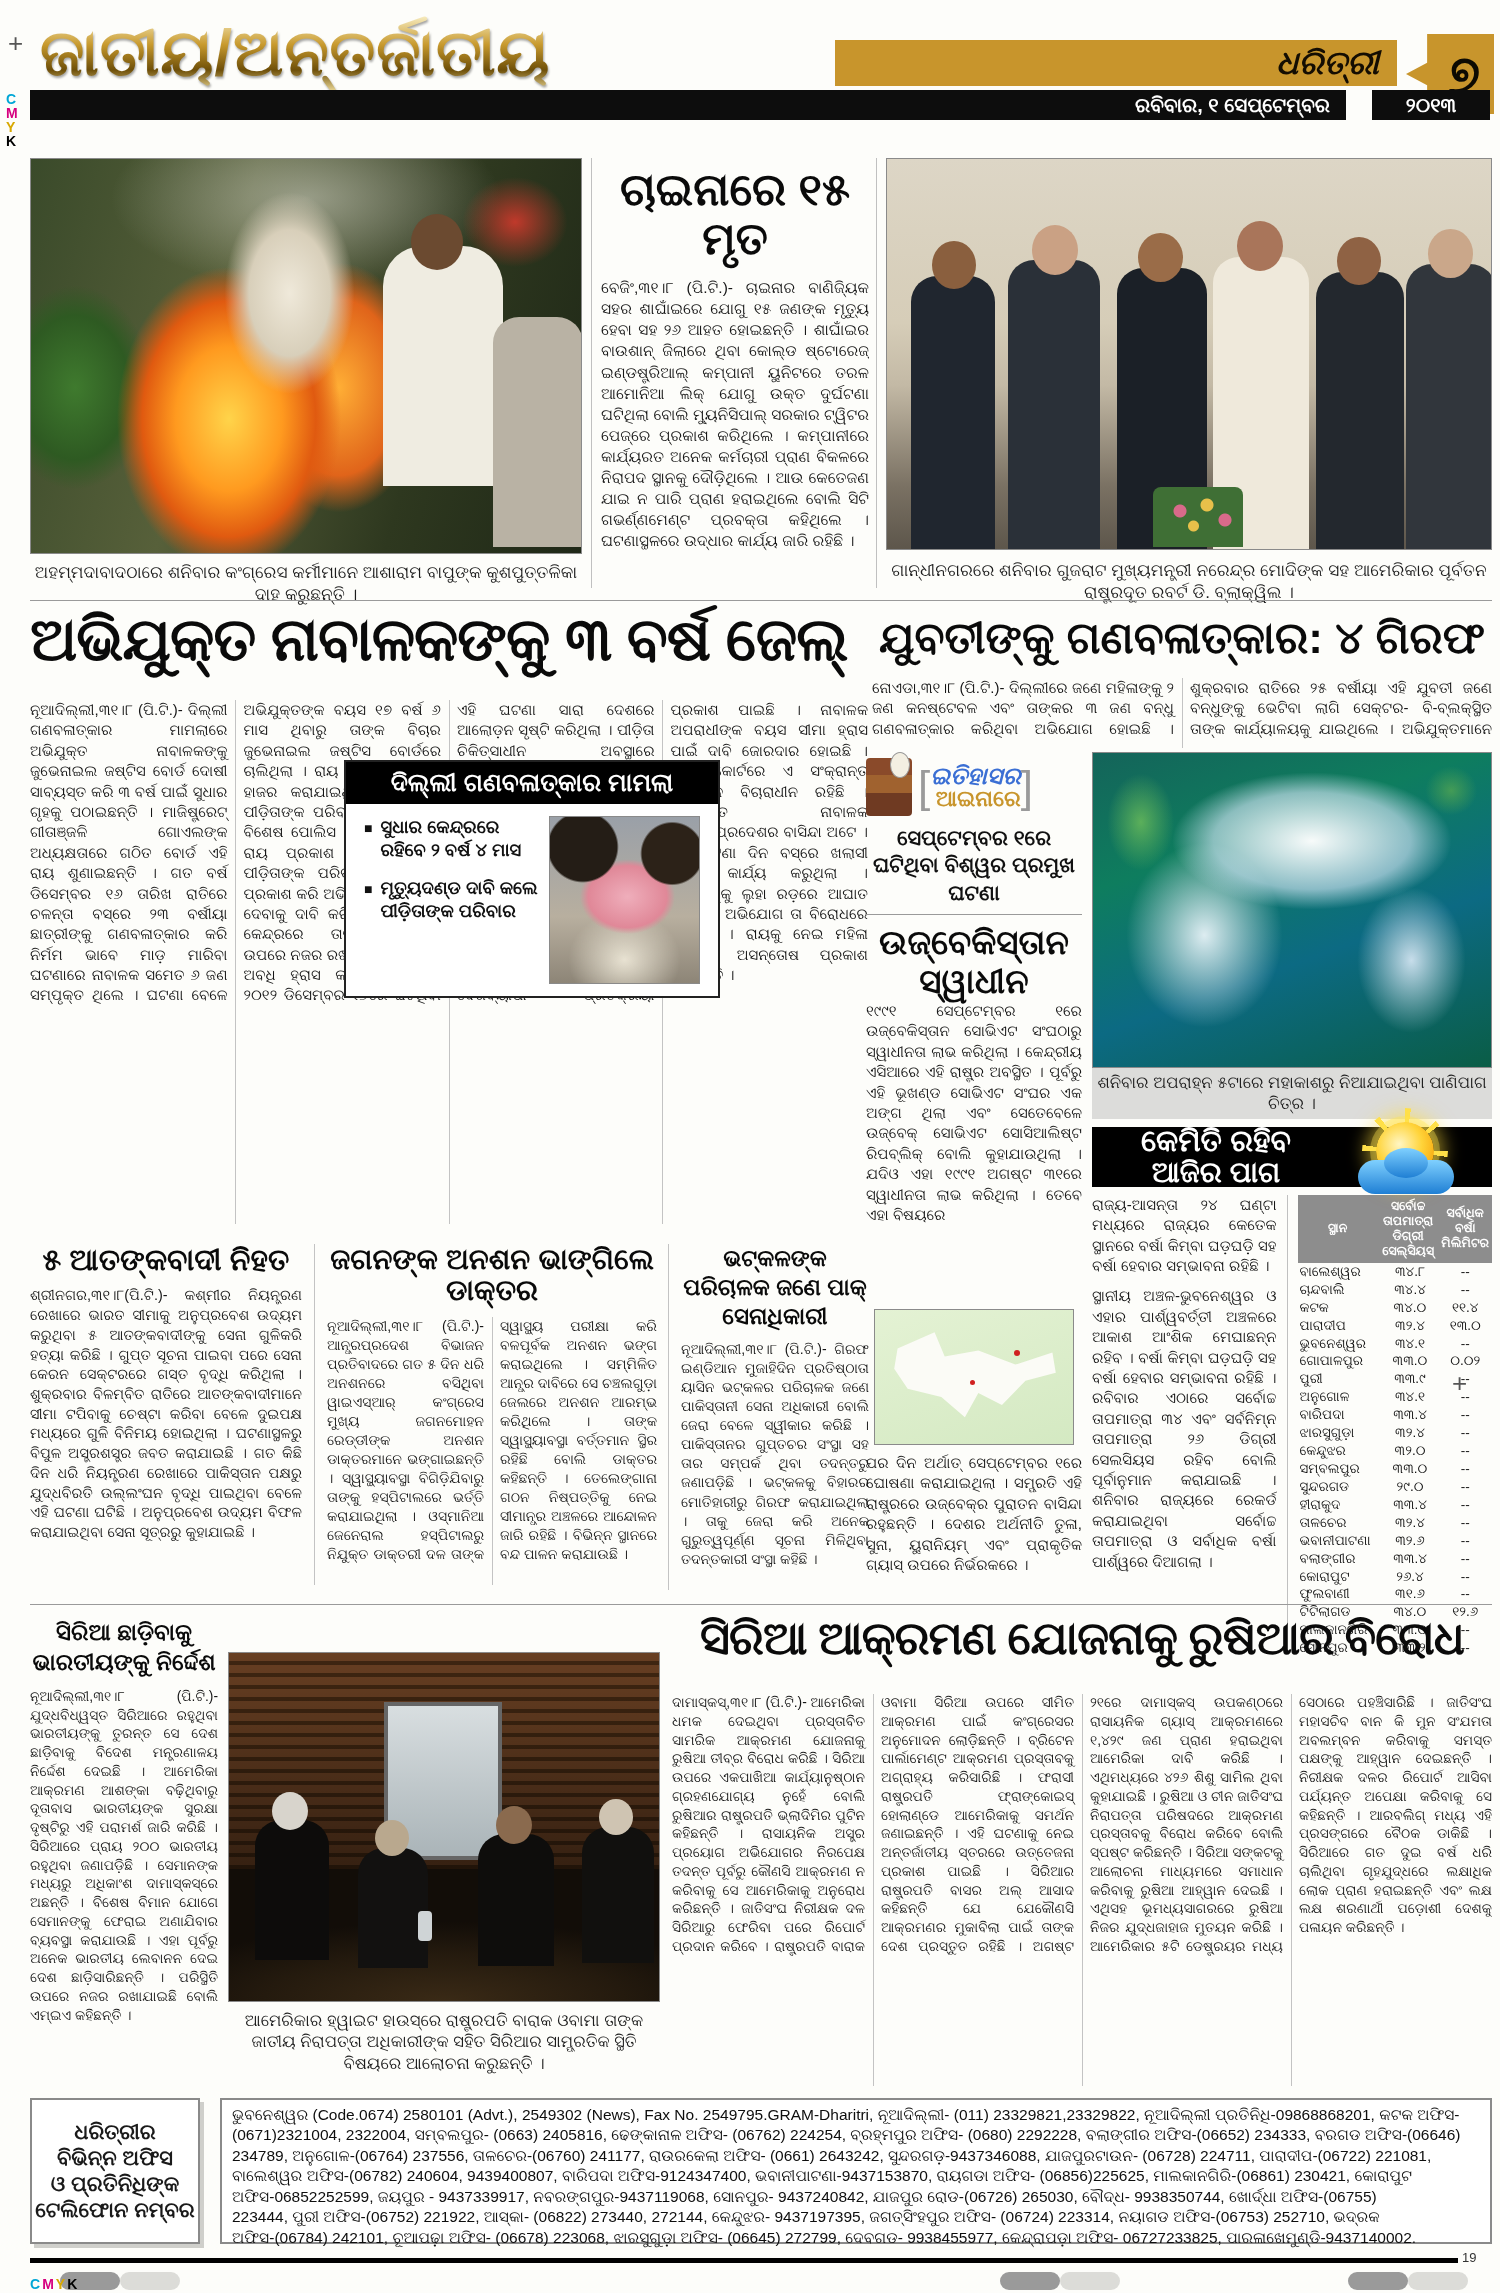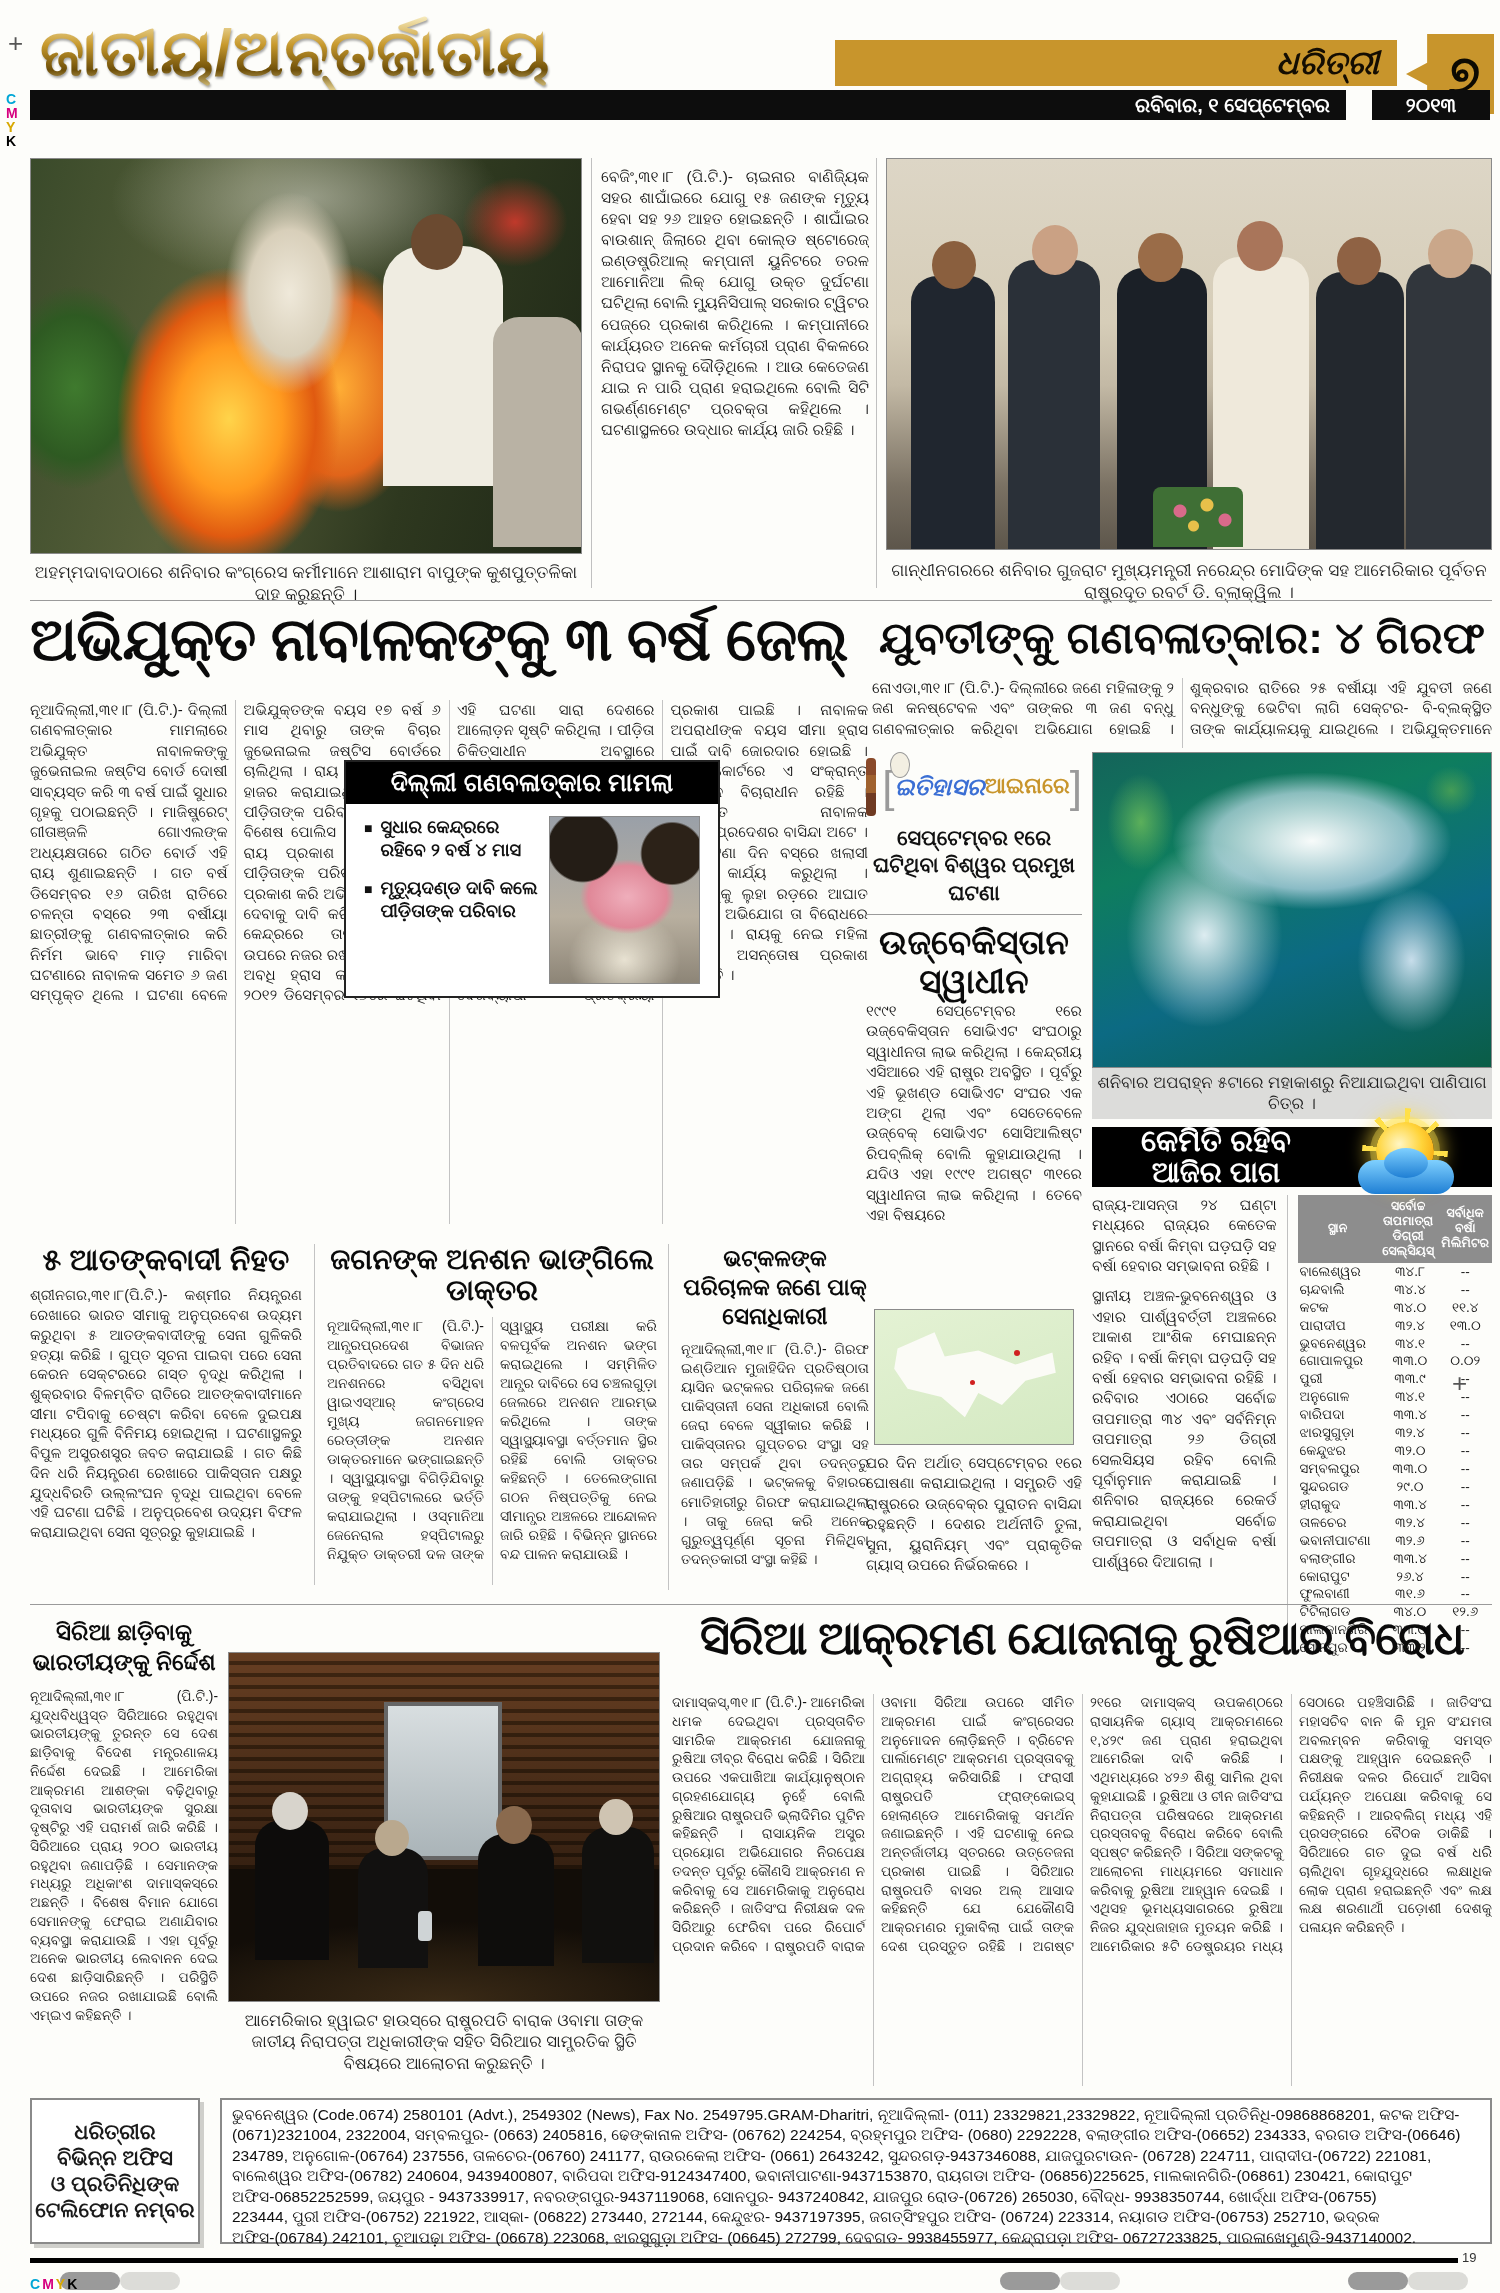--- a/index.html
+++ b/index.html
@@ -88,20 +88,21 @@
     <div class="person" style="left:64%;top:22%;width:120px;height:240px;background:#efece1;border-radius:40px 40px 0 0;"></div>
     <div class="head" style="left:69%;top:14%;width:52px;height:56px;background:#6b4a30;"></div>
     <div class="person" style="left:84%;top:40%;width:90px;height:230px;background:#b9b2a4;"></div>
   </div>
   <div class="abs caption" style="left:30px;top:562px;width:552px;">ଅହମ୍ମଦାବାଦଠାରେ ଶନିବାର କଂଗ୍ରେସ କର୍ମୀମାନେ ଆଶାରାମ ବାପୁଙ୍କ କୁଶପୁତ୍ତଳିକା ଦାହ କରୁଛନ୍ତି ।</div>
 
   <div class="abs vrule" style="left:591px;top:158px;height:430px;"></div>
   <div class="abs vrule" style="left:876px;top:158px;height:430px;"></div>
 
   <div class="abs" style="left:601px;top:166px;width:268px;">
+    <div class="headline" style="font-size:45px;text-align:center;margin-bottom:14px;">ଚାଇନାରେ ୧୫ ମୃତ</div>
     <div class="body-txt" style="height:330px;font-size:15.5px;">ବେଜିଂ,୩୧।୮ (ପି.ଟି.)- ଚାଇନାର ବାଣିଜ୍ୟିକ ସହର ଶାଘାଁଇରେ ଯୋଗୁ ୧୫ ଜଣଙ୍କ ମୃତ୍ୟୁ ହେବା ସହ ୨୬ ଆହତ ହୋଇଛନ୍ତି । ଶାଘାଁଇର ବାଉଶାନ୍ ଜିଲାରେ ଥିବା କୋଲ୍ଡ ଷ୍ଟୋରେଜ୍ ଇଣ୍ଡଷ୍ଟ୍ରିଆଲ୍ କମ୍ପାନୀ ୟୁନିଟରେ ତରଳ ଆମୋନିଆ ଲିକ୍ ଯୋଗୁ ଉକ୍ତ ଦୁର୍ଘଟଣା ଘଟିଥିଲା ବୋଲି ମ୍ୟୁନିସିପାଲ୍ ସରକାର ଟ୍ୱିଟର ପେଜ୍‌ରେ ପ୍ରକାଶ କରିଥିଲେ । କମ୍ପାନୀରେ କାର୍ଯ୍ୟରତ ଅନେକ କର୍ମଚାରୀ ପ୍ରାଣ ବିକଳରେ ନିରାପଦ ସ୍ଥାନକୁ ଦୌଡ଼ିଥିଲେ । ଆଉ କେତେଜଣ ଯାଇ ନ ପାରି ପ୍ରାଣ ହରାଇଥିଲେ ବୋଲି ସିଟି ଗଭର୍ଣ୍ଣମେଣ୍ଟ ପ୍ରବକ୍ତା କହିଥିଲେ । ଘଟଣାସ୍ଥଳରେ ଉଦ୍ଧାର କାର୍ଯ୍ୟ ଜାରି ରହିଛି ।</div>
   </div>
 
   <div class="abs photo" style="left:886px;top:158px;width:606px;height:392px;
     background:linear-gradient(180deg,#ddd6c6 0%,#d6cdb8 42%,#c3b9a5 58%,#7a7163 84%,#5d564b 100%);">
     <div class="person" style="left:4%;top:30%;width:84px;height:280px;background:#20262f;"></div>
     <div class="head" style="left:7.5%;top:21%;width:44px;height:48px;background:#8a5f3e;"></div>
     <div class="person" style="left:20%;top:26%;width:92px;height:300px;background:#2a3038;"></div>
     <div class="head" style="left:24%;top:17%;width:46px;height:50px;background:#caa184;"></div>
     <div class="person" style="left:38%;top:28%;width:90px;height:290px;background:#1b2027;"></div>
@@ -144,21 +145,21 @@
 
   <div class="abs" style="left:866px;top:758px;width:216px;">
     <div style="display:flex;align-items:center;gap:6px;">
       <div style="width:46px;height:58px;background:
         linear-gradient(180deg,#8a4a2a 0 30%,#a0622f 30% 60%,#6f3a22 60% 100%);
         border-radius:4px;position:relative;">
         <div class="head" style="left:24px;top:-6px;width:18px;height:24px;background:#f3efe2;border:1px solid #999;"></div>
       </div>
       <div style="display:flex;align-items:center;">
         <span style="font-size:44px;color:#9a9a9a;font-weight:300;">[</span>
-        <span style="display:flex;flex-direction:row;line-height:1;text-align:right;">
+        <span style="display:flex;flex-direction:column;line-height:1;text-align:right;">
           <span style="font-size:24px;font-style:italic;color:#3b6fd4;font-weight:700;">ଇତିହାସର</span>
           <span style="font-size:22px;color:#c8952c;font-weight:800;">ଆଇନାରେ</span>
         </span>
         <span style="font-size:44px;color:#9a9a9a;font-weight:300;">]</span>
       </div>
     </div>
     <div style="font-size:21px;font-weight:700;text-align:center;margin-top:8px;line-height:1.3;">ସେପ୍ଟେମ୍ବର ୧ରେ ଘଟିଥିବା ବିଶ୍ୱର ପ୍ରମୁଖ ଘଟଣା</div>
     <div class="hrule" style="margin:8px 0;"></div>
     <div class="headline" style="font-size:34px;text-align:center;line-height:1.15;">ଉଜ୍‌ବେକିସ୍ତାନ ସ୍ୱାଧୀନ</div>
     <div class="body-txt" style="height:302px;">୧୯୯୧ ସେପ୍ଟେମ୍ବର ୧ରେ ଉଜ୍‌ବେକିସ୍ତାନ ସୋଭିଏଟ ସଂଘଠାରୁ ସ୍ୱାଧୀନତା ଲାଭ କରିଥିଲା । କେନ୍ଦ୍ରୀୟ ଏସିଆରେ ଏହି ରାଷ୍ଟ୍ର ଅବସ୍ଥିତ । ପୂର୍ବରୁ ଏହି ଭୂଖଣ୍ଡ ସୋଭିଏଟ ସଂଘର ଏକ ଅଙ୍ଗ ଥିଲା ଏବଂ ସେତେବେଳେ ଉଜ୍‌ବେକ୍ ସୋଭିଏଟ ସୋସିଆଲିଷ୍ଟ ରିପବ୍ଲିକ୍ ବୋଲି କୁହାଯାଉଥିଲା । ଯଦିଓ ଏହା ୧୯୯୧ ଅଗଷ୍ଟ ୩୧ରେ ସ୍ୱାଧୀନତା ଲାଭ କରିଥିଲା । ତେବେ ଏହା ବିଷୟରେ</div>

